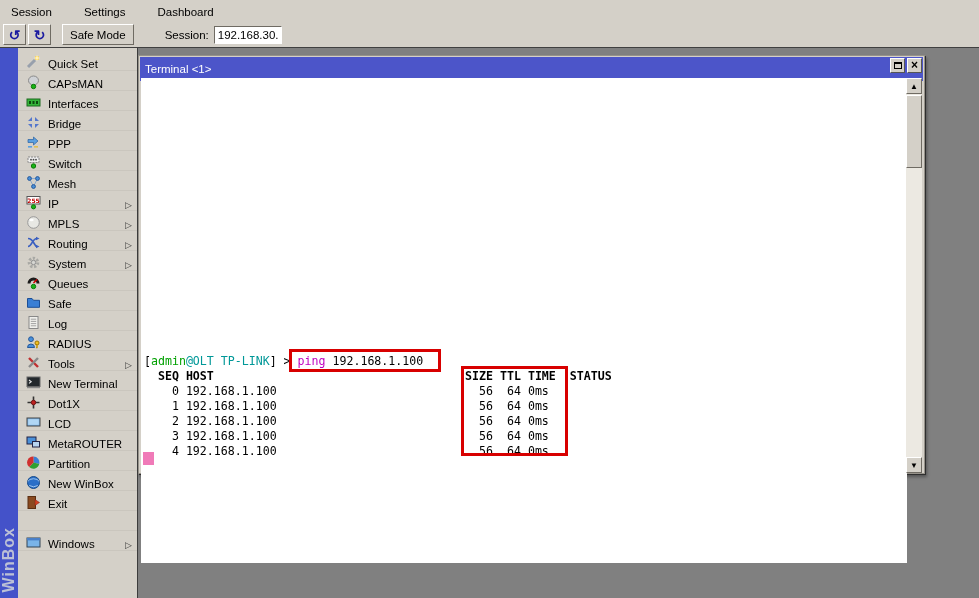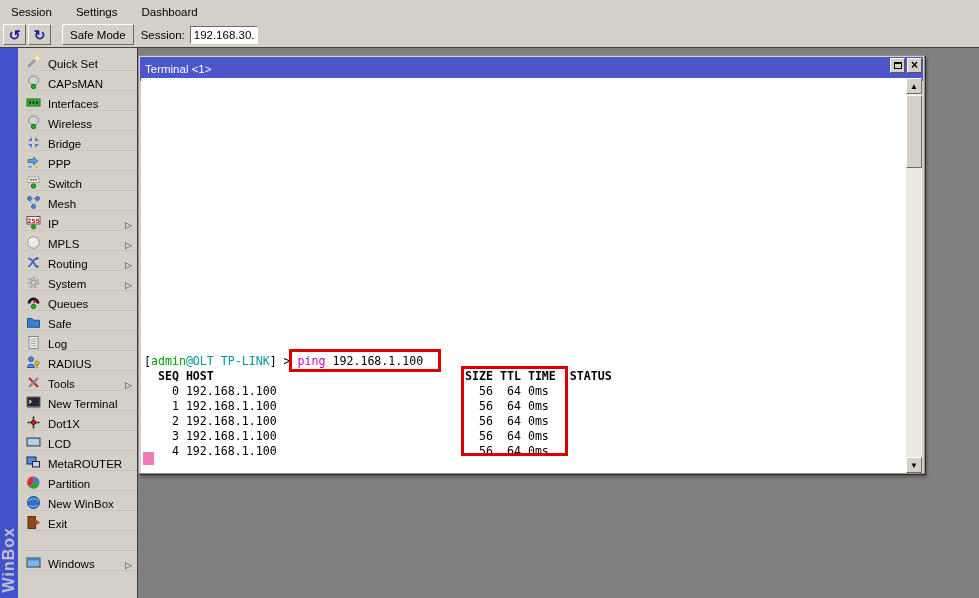--- a/index.html
+++ b/index.html
@@ -10,39 +10,39 @@
     position:relative;
     font-size:11.5px;
     color:#000;
   }
 
   
   .menubar {
     position:absolute; left:0; top:0; width:979px; height:24px;
     background:var(--window-gray,#d4d0c8);
     border-bottom:1px solid #9d9a92;
-    display:flex; align-items:center; padding-left:8px; gap:18px;
+    display:flex; align-items:center; padding-left:8px; gap:26px;
   }
   .menu-item { padding:2px 3px; cursor:default; }
 
   
   .toolbar {
     position:absolute; left:0; top:22px; width:979px; height:26px;
     background:var(--window-gray,#d4d0c8);
     border-bottom:1px solid #404040;
     display:flex; align-items:center; padding:0 3px;
   }
   .btn3d {
     background:var(--window-gray,#d4d0c8);
     border:1px solid; border-color:#ffffff #6f6b63 #6f6b63 #ffffff;
     display:flex; align-items:center; justify-content:center;
   }
   .tb-btn { width:23px; height:21px; margin-right:2px; font-size:14px; font-weight:bold; color:#1a1aa0; line-height:1; }
   .safe-mode { height:21px; padding:0 7px; margin-left:9px; }
-  .session-label { margin-left:7px;text-align:right; }
+  .session-label { margin-left:31px;text-align:right; }
   .session-input {
     margin-left:5px; width:68px; height:18px;
     border:1px solid; border-color:#6f6b63 #ffffff #ffffff #6f6b63;
     background:#fff; font-family:"Liberation Sans",sans-serif; font-size:11.5px; padding:0 3px;
   }
 
   
   .brand {
     position:absolute; left:0; top:48px; width:18px; height:550px;
     background:var(--brand-blue,#4452c9);
@@ -84,21 +84,21 @@
   .tb-winbtns { position:absolute; right:2px; top:2px; display:flex; gap:2px; }
   .win-btn {
     width:15px; height:15px; background:var(--window-gray,#d4d0c8);
     border:1px solid; border-color:#ffffff #555555 #555555 #ffffff;
     display:flex; align-items:center; justify-content:center;
   }
   .max-glyph { width:8px; height:7px; border:1px solid #000; border-top:2px solid #000; }
   .close-glyph { font-size:12px; font-weight:bold; line-height:1; margin-top:-1px; }
 
   .term-content {
-    position:absolute; left:2px; top:22px; width:766px; height:395px;
+    position:absolute; left:2px; top:22px; width:766px; height:485px;
     background:#fff; overflow:hidden;
   }
   .term-lines {
     position:absolute; left:3px; top:276px;
     font-family:"DejaVu Sans Mono", monospace; font-size:11.6px; line-height:15px;
     white-space:pre; color:#000;
   }
   .c-user { color:var(--prompt-user-green,#00a000); }
   .c-host { color:var(--prompt-host-teal,#009898); }
   .c-cmd  { color:var(--command-magenta,#c000c0); }
@@ -165,29 +165,20 @@
     <div class="sb-item">
       <span class="sb-icon">
         <svg viewBox="0 0 15 15" xmlns="http://www.w3.org/2000/svg">
           <rect x="1" y="4" width="13" height="7" fill="#35b53a" stroke="#1c6b1f"></rect>
           <rect x="3" y="6" width="2" height="3" fill="#0c4a0e"></rect>
           <rect x="6.5" y="6" width="2" height="3" fill="#0c4a0e"></rect>
           <rect x="10" y="6" width="2" height="3" fill="#0c4a0e"></rect>
         </svg>
       </span>
       <span class="sb-label">Interfaces</span>
-    </div>
-    <div class="sb-item">
-      <span class="sb-icon">
-        <svg viewBox="0 0 15 15" xmlns="http://www.w3.org/2000/svg">
-          <ellipse cx="7.5" cy="5.5" rx="5" ry="4.5" fill="#cfd2d6" stroke="#8a8a8a"></ellipse>
-          <circle cx="7.5" cy="11.5" r="2.2" fill="#18b418" stroke="#0a7a0a"></circle>
-        </svg>
-      </span>
-      <span class="sb-label">Wireless</span>
     </div>
     <div class="sb-item">
       <span class="sb-icon">
         <svg viewBox="0 0 15 15" xmlns="http://www.w3.org/2000/svg">
           <path d="M2 6 L6 2 L6 6 Z" fill="#5577cc"></path>
           <path d="M13 6 L9 2 L9 6 Z" fill="#5577cc"></path>
           <path d="M2 9 L6 13 L6 9 Z" fill="#5577cc"></path>
           <path d="M13 9 L9 13 L9 9 Z" fill="#5577cc"></path>
         </svg>
       </span>

